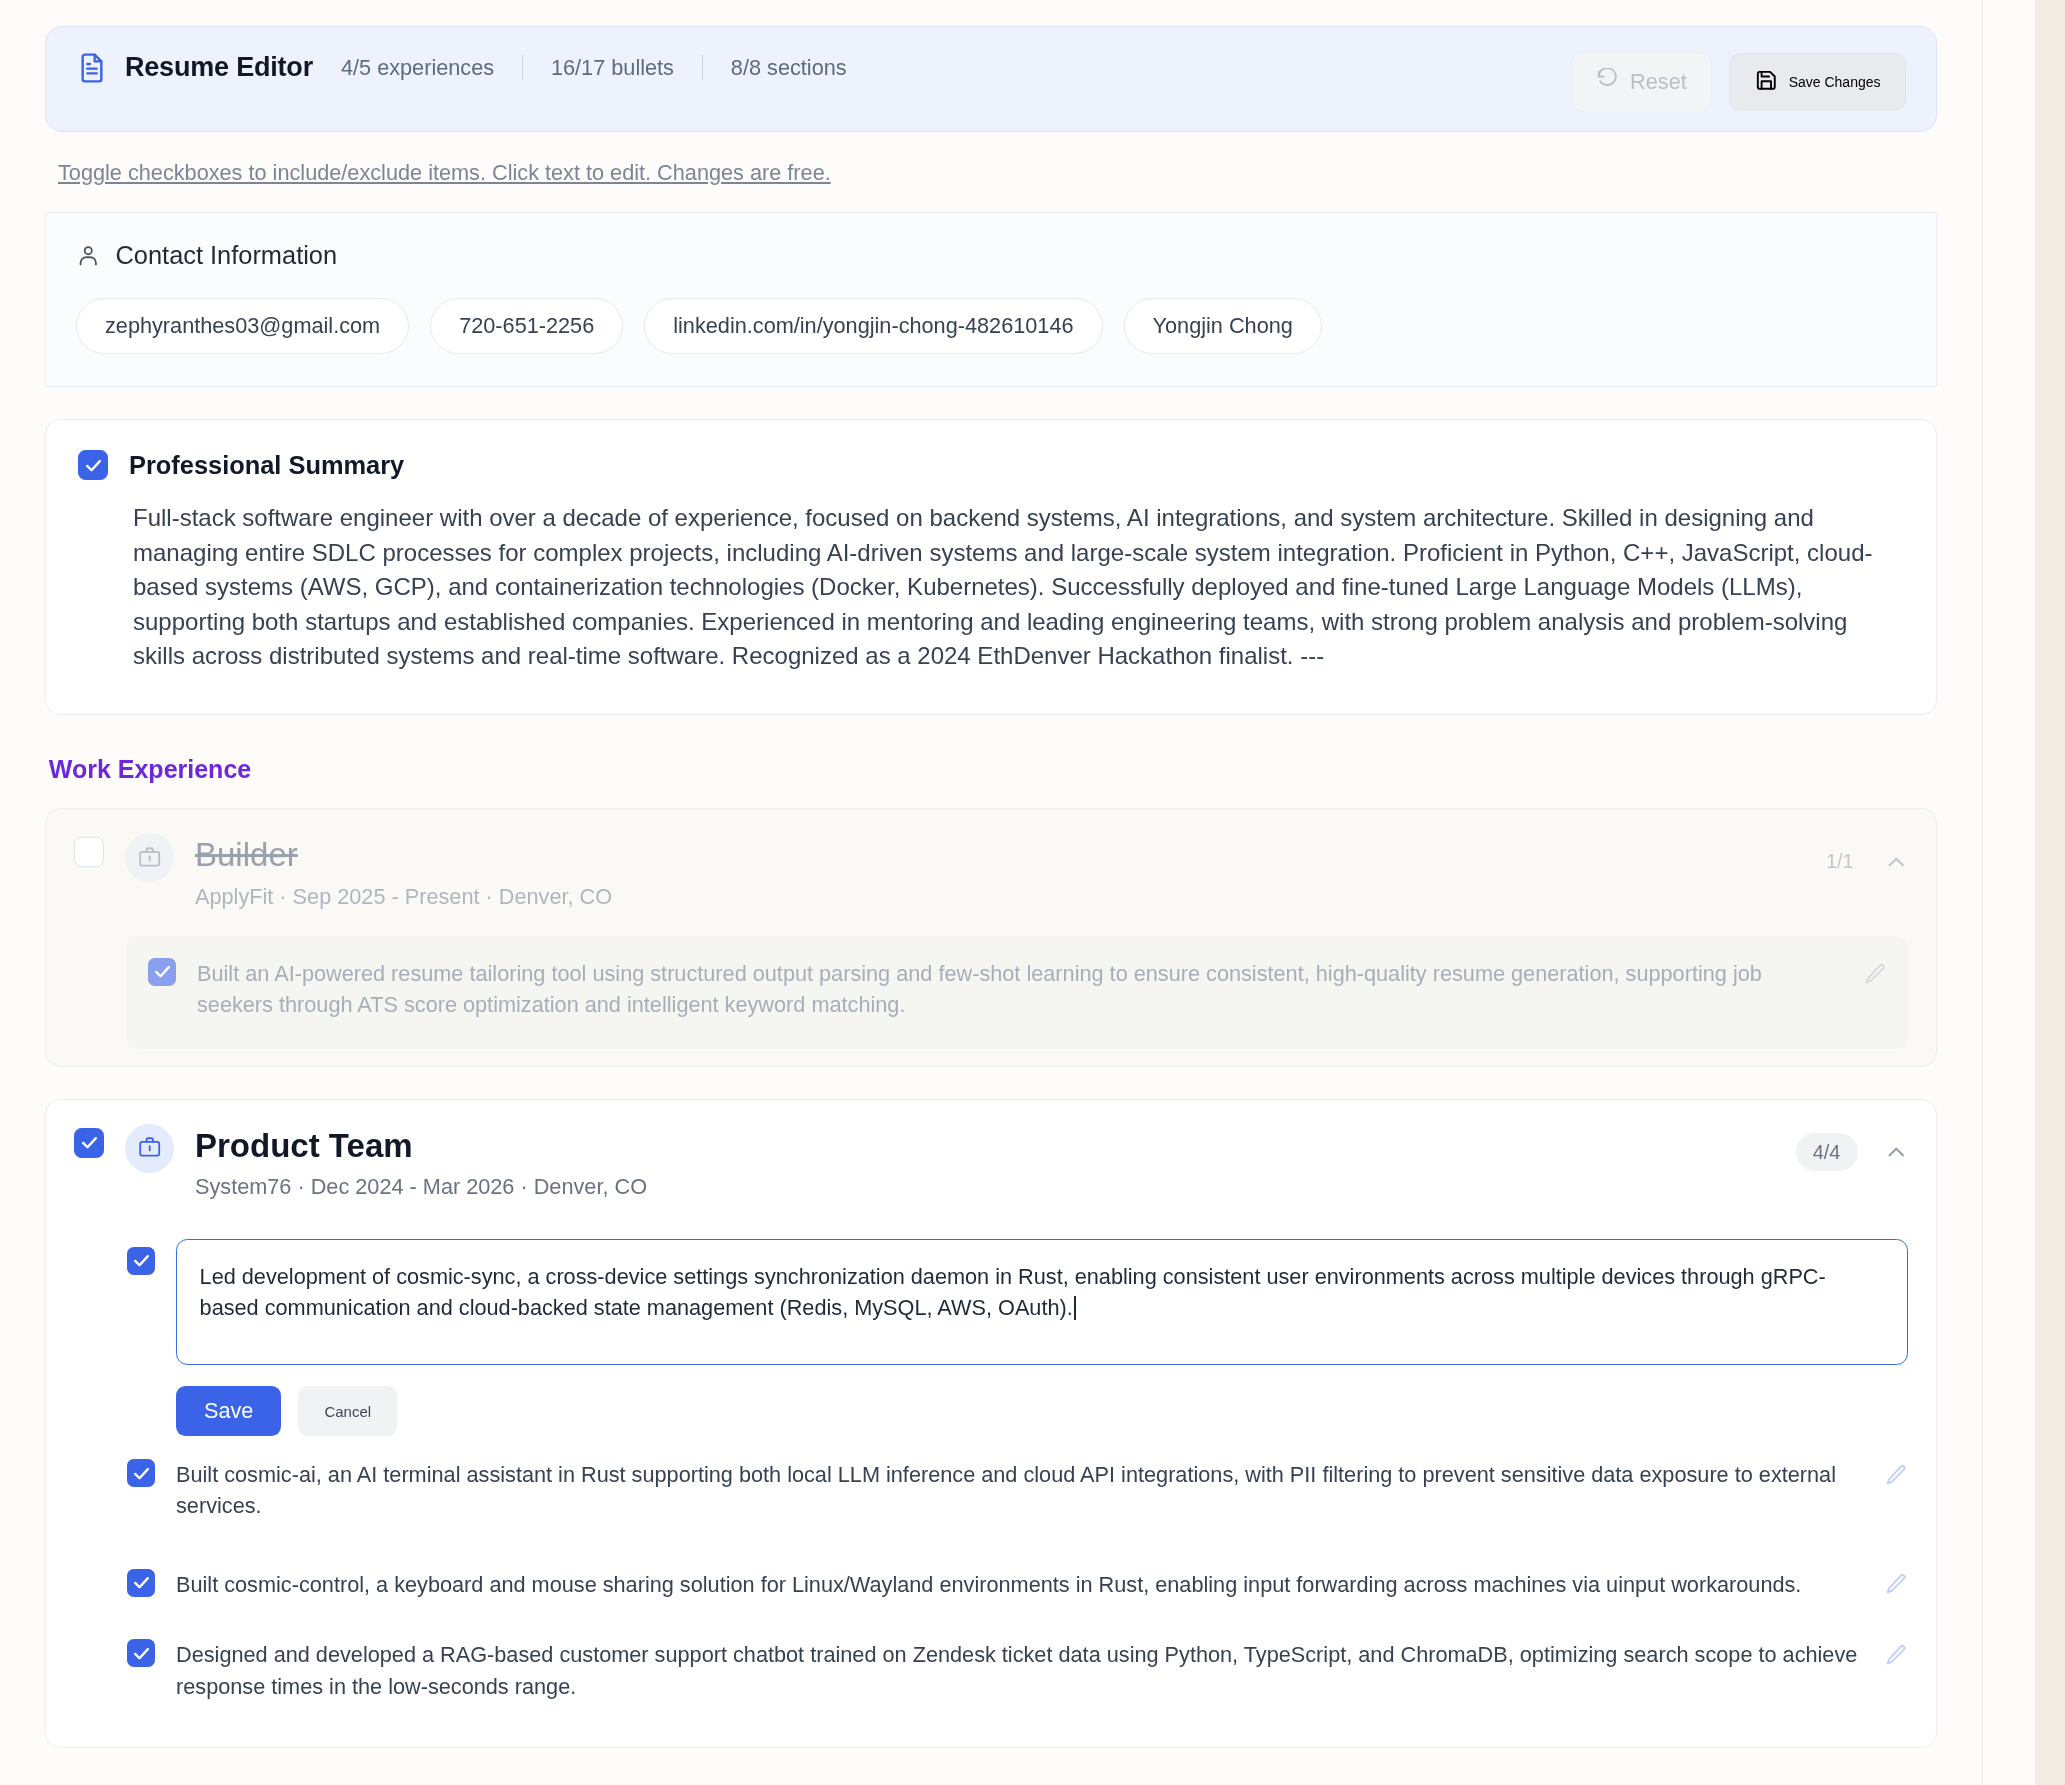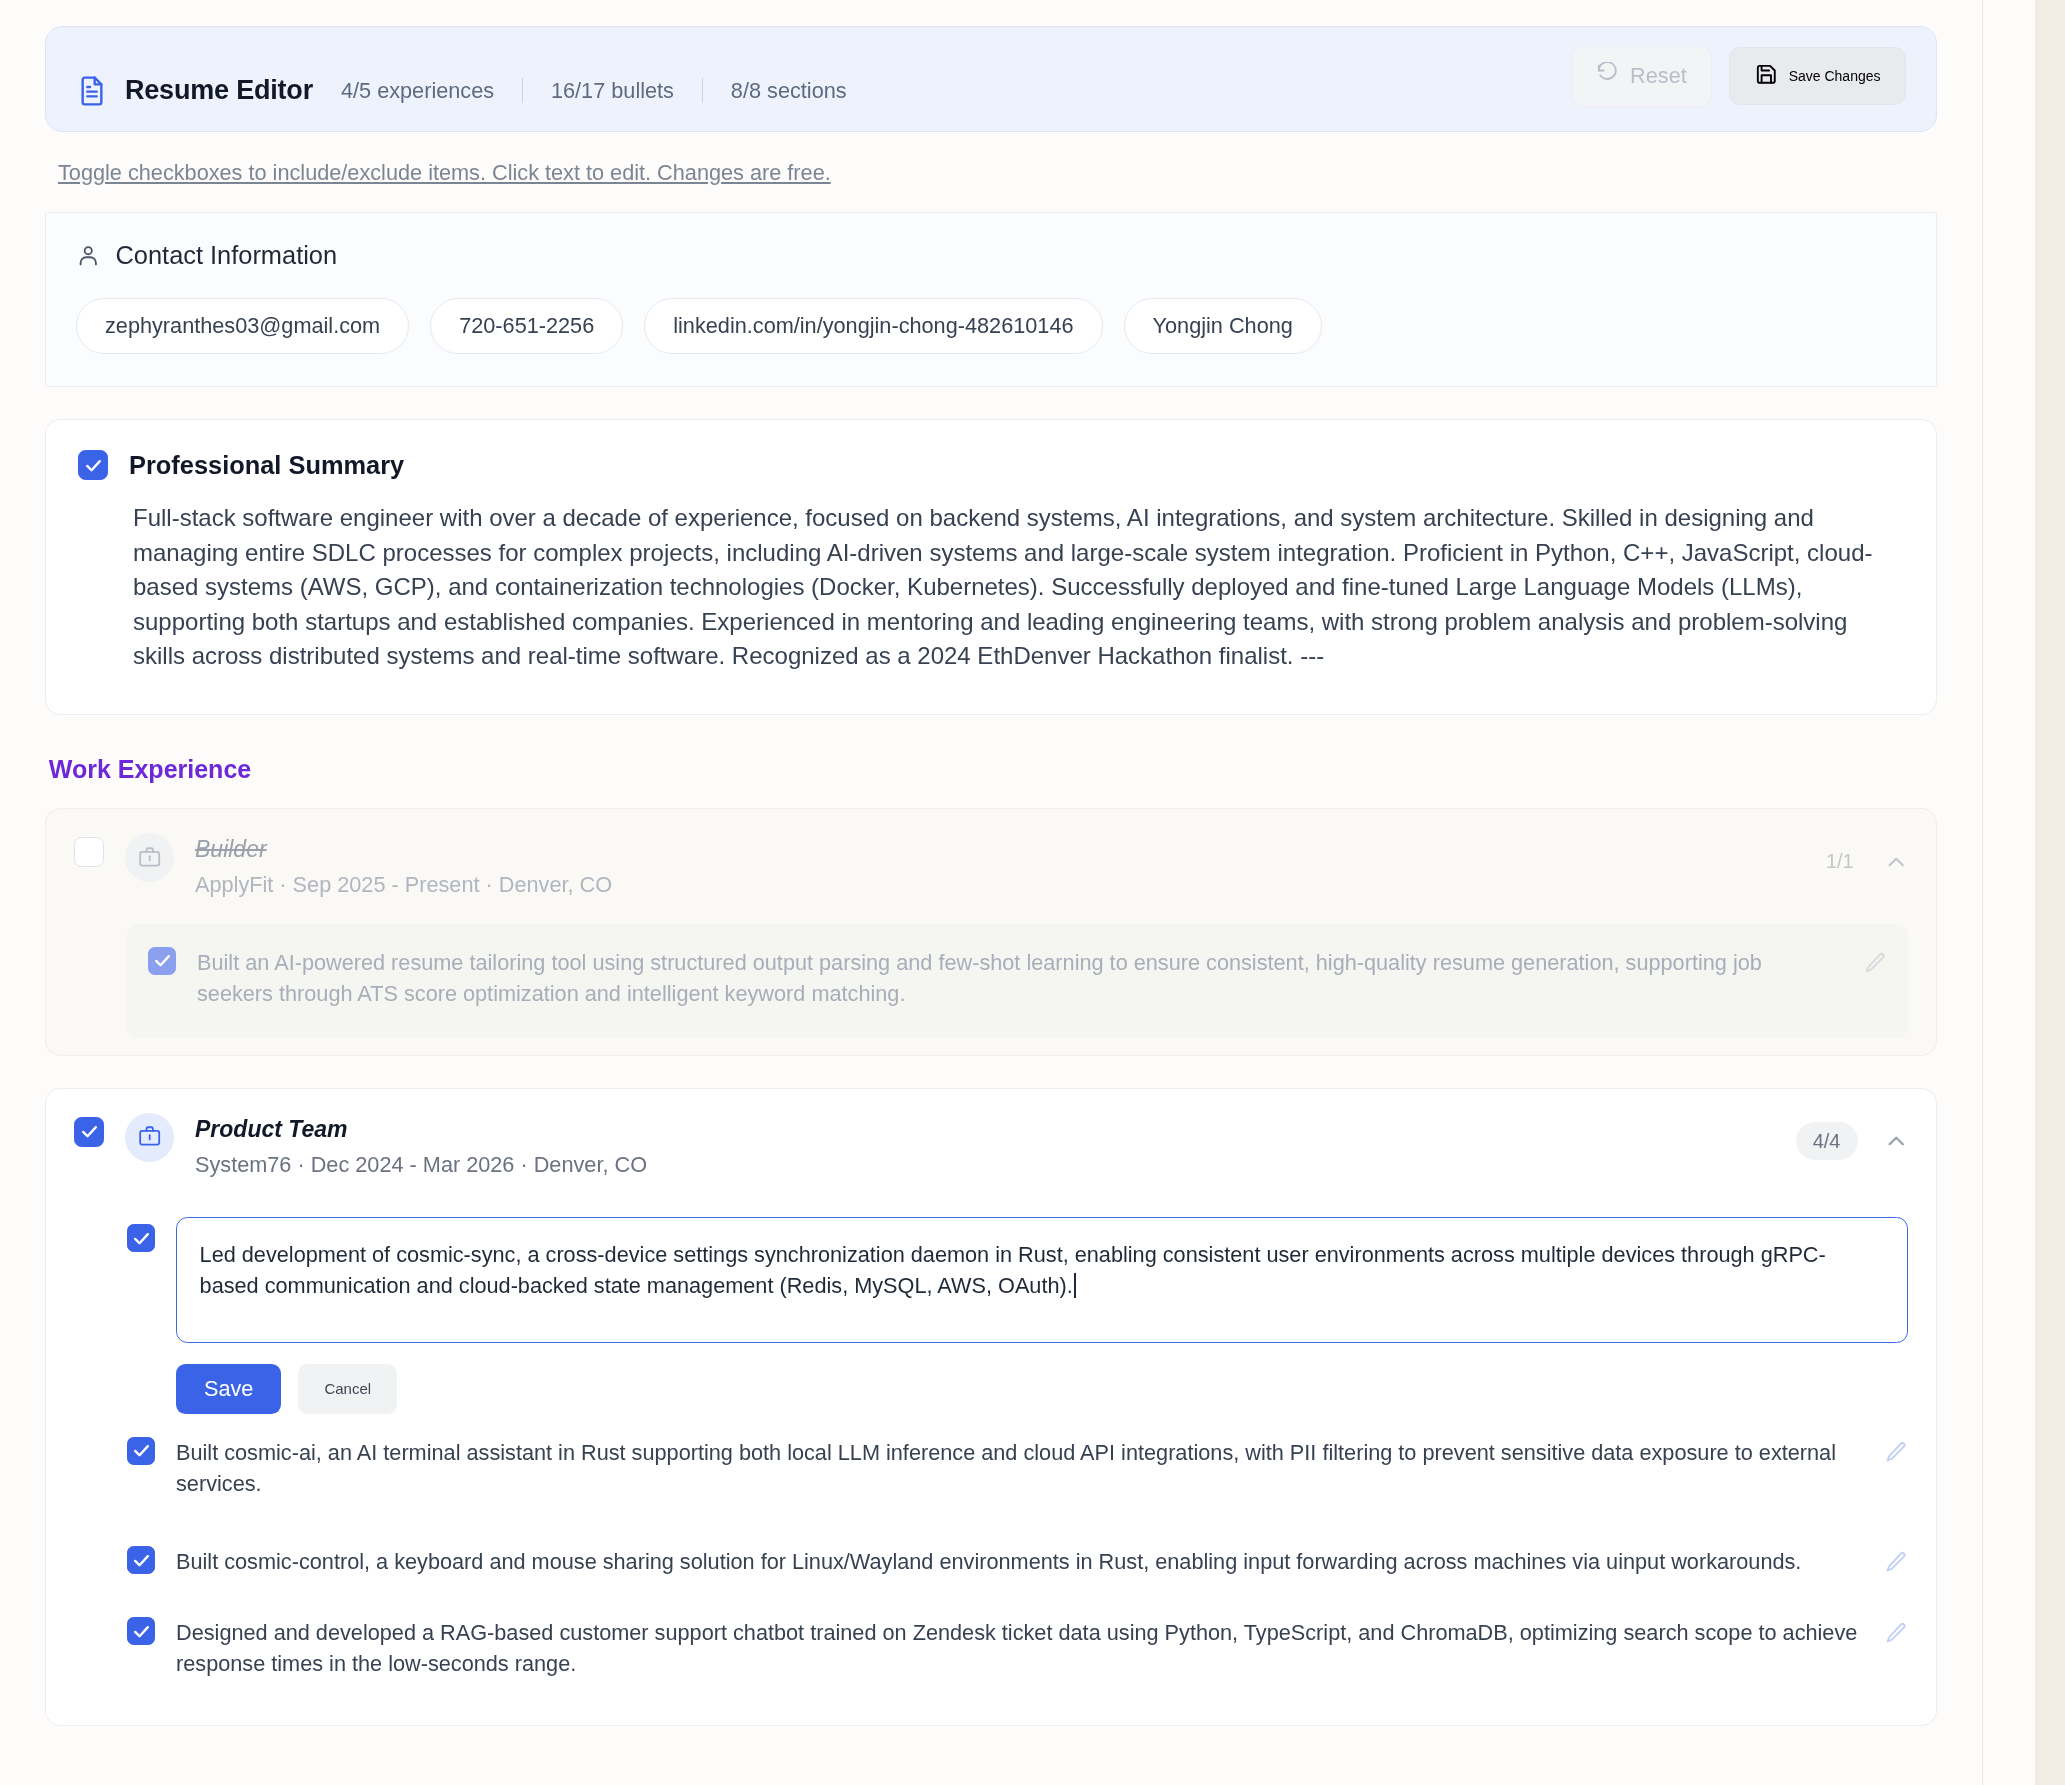--- a/index.html
+++ b/index.html
@@ -30,21 +30,21 @@
   .content {
     position: absolute;
     left: 0; top: 0;
     width: 1982px;
     padding: 26px 45px 0 45px;
   }
 
   
   .header-bar {
     display: flex;
-    align-items: flex-end;
+    align-items: flex-start;
     justify-content: space-between;
     background: #eef2fd;
     border: 0.9px solid #dde4fa;
     border-radius: 17px;
     padding: 24.5px 30px;
     height: 106px;
   }
   .header-left { display: flex; align-items: center; gap: 0; }
   .doc-icon { width: 32px; height: 32px; margin-right: 17px; flex: none; }
   .header-title {
@@ -146,23 +146,22 @@
   .brief-wrap {
     width: 49px; height: 49px; border-radius: 50%;
     background: #f1f2f4; flex: none;
     display: flex; align-items: center; justify-content: center;
     margin-top: -3.8px;
   }
   .brief-wrap.active { background: #e4ebfc; }
   .brief-wrap svg { width: 25.4px; height: 25.4px; }
   .exp-meta { flex: 1 1 auto; min-width: 0; }
   .exp-role {
-    font-size: 23px; font-weight: 600; color: #111827;
+    font-size: 33px; font-weight: 600; color: #111827;
     line-height: 1.12;
-    font-style: italic;
   }
   .exp-role.excluded { color: #9aa1ac; text-decoration: line-through; font-weight: 500; }
   .exp-sub { font-size: 21.7px; color: #6b7280; margin-top: 9.4px; }
   .exp-sub.excluded { color: #b0b6bf; }
   .exp-right { display: flex; align-items: center; gap: 26px; margin-top: 5.6px; }
   .badge {
     font-size: 20px; color: #6b7280;
     background: #f1f2f4; border-radius: 941px;
     padding: 7.5px 17px;
   }

